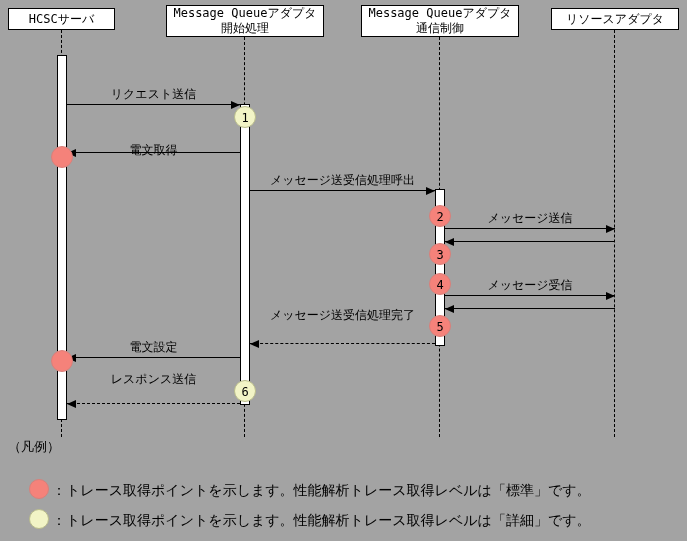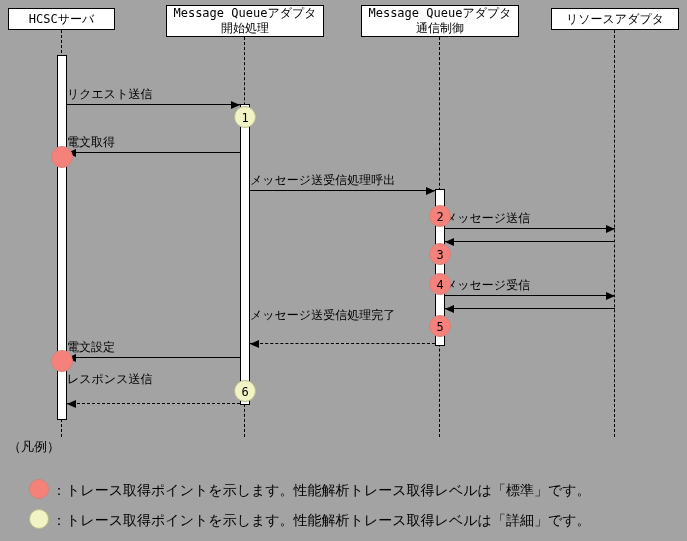--- a/index.html
+++ b/index.html
@@ -27,21 +27,21 @@
   .arrow { position: absolute; height: 0; border-top: 1px solid #000; z-index: 3; }
   .arrow.dashed { border-top-style: dashed; }
   .arrow::after {
     content: ""; position: absolute; top: -4px; width: 0; height: 0;
     border-top: 4px solid transparent; border-bottom: 4px solid transparent;
   }
   .arrow.right::after { right: 0; border-left: 9px solid #000; }
   .arrow.left::after  { left: 0;  border-right: 9px solid #000; }
 
   .msg-label {
-    position: absolute; white-space: nowrap;
+    position: absolute; text-align: center; white-space: nowrap;
     line-height: 14px; z-index: 4; background: transparent;
   }
 
   .tp {
     position: absolute; width: 22px; height: 22px; border-radius: 50%;
     text-align: center; line-height: 22px; font-size: 12px; z-index: 5;
   }
   .tp.standard { background: var(--color-standard, #f5827a); border: 1px solid #d8807a; }
   .tp.detail   { background: var(--color-detail,  #f2f4c6); border: 1px solid #b9bc8c; }
 
@@ -75,21 +75,21 @@
   </div>
 
   <div class="activation" style="left:57px;top:55px;width:10px;height:365px"></div>
   <div class="activation" style="left:240px;top:104px;width:10px;height:301px"></div>
   <div class="activation" style="left:435px;top:189px;width:10px;height:157px"></div>
 
   <div class="arrow right" style="left:67px;top:104px;width:173px"></div>
   <div class="msg-label" style="left:67px;top:87px;width:173px">リクエスト送信</div>
 
   <div class="arrow left" style="left:67px;top:152px;width:173px"></div>
-  <div class="msg-label" style="left:67px;top:135px;width:173px">電文取得</div>
+  <div class="msg-label" style="left:67px;top:143px;width:173px">電文取得</div>
 
   <div class="arrow right" style="left:250px;top:190px;width:185px"></div>
   <div class="msg-label" style="left:250px;top:173px;width:185px">メッセージ送受信処理呼出</div>
 
   <div class="arrow right" style="left:445px;top:228px;width:170px"></div>
   <div class="msg-label" style="left:445px;top:211px;width:170px">メッセージ送信</div>
 
   <div class="arrow left" style="left:445px;top:241px;width:170px"></div>
 
   <div class="arrow right" style="left:445px;top:295px;width:170px"></div>

